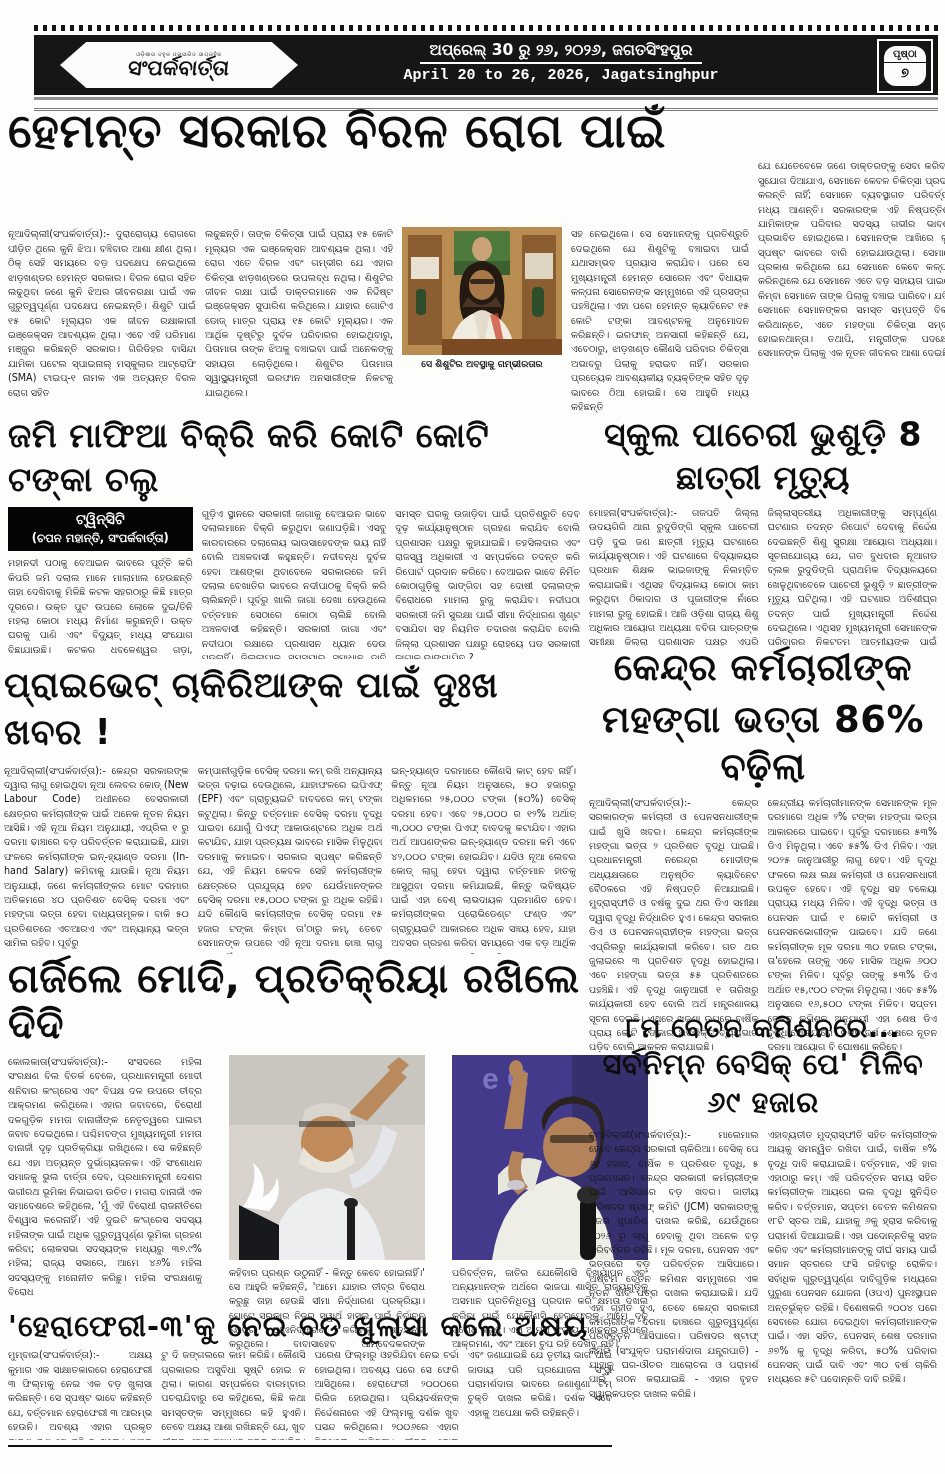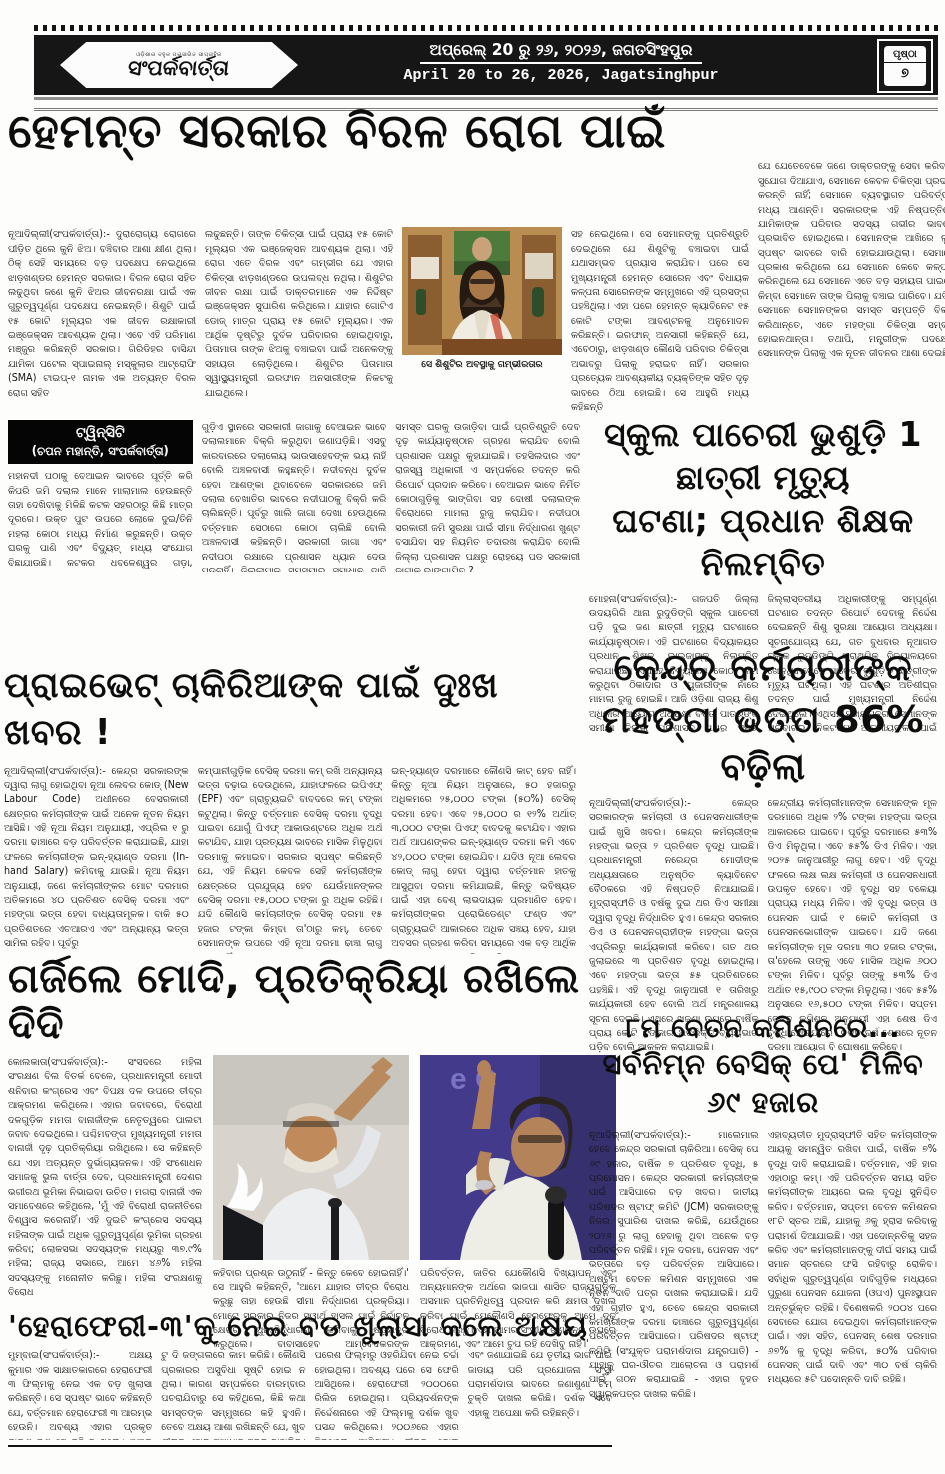--- a/index.html
+++ b/index.html
@@ -15,21 +15,21 @@
         display:flex;flex-direction:column;align-items:center;justify-content:center;color:#101010;}
   .logo .tag{font-size:5.5px;letter-spacing:.5px;}
   .logo .ttl{font-size:21px;font-weight:bold;transform:skewX(-6deg);line-height:1;}
   .band-center{position:absolute;left:260px;right:110px;top:5px;text-align:center;color:#fff;}
   .band-center .od{display:inline-block;font-size:15.5px;font-weight:bold;padding:1px 10px 3px;
                    border-bottom:2px solid #fff;}
   .band-center .en{font-family:Liberation Mono, monospace;font-size:15px;font-weight:bold;
                    padding-top:3px;}
   .pgbox{position:absolute;right:5px;top:4px;width:52px;height:50px;border:2px solid #fff;background:#161616;
          display:flex;align-items:center;justify-content:center;}
-  .pgbox .inner{width:42px;height:40px;background:#fcfcfc;border-radius:4px;color:#111;text-align:center;}
+  .pgbox .inner{width:42px;height:40px;background:#fcfcfc;border-radius:12px;color:#111;text-align:center;}
   .pgbox .lbl{font-size:10px;font-weight:bold;border-bottom:1.5px solid #111;line-height:1.6;}
   .pgbox .num{font-size:13px;font-weight:bold;line-height:1.6;}
   .rule2{margin-top:2px;height:8px;border-top:3px solid #8f8f8f;border-bottom:3px double #7a7a7a;}
   
   .hl{font-weight:bold;color:#0d0d0d;letter-spacing:.5px;}
   .col{font-size:9.6px;line-height:1.5;text-align:justify;overflow:hidden;}
   .cols{display:flex;gap:9px;}
   .cols>.col{flex:1;}
   
   .lead{position:absolute;left:8px;top:102px;width:929px;}
@@ -49,21 +49,21 @@
   .a2 .col{height:152px;}
   .bybox{background:#050505;color:#fff;text-align:center;padding:2px 2px 4px;margin-bottom:5px;}
   .bybox .b1{font-size:14px;font-weight:bold;}
   .bybox .b2{font-size:11.5px;font-weight:bold;}
   .a4{position:absolute;left:4px;top:662px;width:572px;}
   .a4 .h{font-size:35px;line-height:1.35;}
   .a4 .cols{margin-top:7px;}
   .a4 .col{height:190px;}
   .a6{position:absolute;left:8px;top:955px;width:604px;}
   .a6 .h{font-size:40px;line-height:1.15;padding-bottom:8px;}
-  .a6-grid{display:grid;grid-template-columns:194px 196px 196px;column-gap:11px;}
+  .a6-grid{display:grid;grid-template-columns:194px 196px 196px;column-gap:27px;}
   .a6-grid .c1{grid-row:1/3;height:296px;}
   .a6-grid .ph{width:196px;height:205px;overflow:hidden;}
   .a6-grid .under{height:84px;margin-top:4px;}
   .a8{position:absolute;left:8px;top:1308px;width:604px;}
   .a8 .h{font-size:29px;line-height:1.25;letter-spacing:1px;padding-bottom:4px;}
   .a8 .col{height:92px;}
   .a8 .endrule{margin-top:5px;border-top:2.5px solid #111;}
   
   .a3{position:absolute;left:589px;top:414px;width:348px;}
   .a3 .h{font-size:33px;line-height:1.3;text-align:center;}
@@ -84,21 +84,21 @@
 <div class="page">
 
   <div class="mast">
     <div class="dots"></div>
     <div class="band">
       <div class="logo">
         <span class="tag">ଓଡ଼ିଶାର ବହୁଳ ପ୍ରସାରିତ ସାପ୍ତାହିକ</span>
         <span class="ttl">ସଂପର୍କବାର୍ତ୍ତା</span>
       </div>
       <div class="band-center">
-        <div><span class="od">ଅପ୍ରେଲ୍ 20 ରୁ ୨୬, ୨୦୨୬, ଜଗତସିଂହପୁର</span></div>
+        <div><span class="od">ଅପ୍ରେଲ୍ 30 ରୁ ୨୬, ୨୦୨୬, ଜଗତସିଂହପୁର</span></div>
         <div class="en">April 20 to 26, 2026,  Jagatsinghpur</div>
       </div>
       <div class="pgbox">
         <div class="inner">
           <div class="lbl">ପୃଷ୍ଠା</div>
           <div class="num">୭</div>
         </div>
       </div>
     </div>
     <div class="rule2"></div>
@@ -134,36 +134,36 @@
             <rect x="40" y="112" width="120" height="16" fill="#7c4a22"></rect>
           </svg>
         </div>
         <div class="caption">ସେ ଶିଶୁଟିର ଅବସ୍ଥାକୁ ଗମ୍ଭୀରତାର</div>
       </div>
       <div class="col bodyrow">ସହ ନେଇଥିଲେ। ସେ ସେମାନଙ୍କୁ ପ୍ରତିଶ୍ରୁତି ଦେଇଥିଲେ ଯେ ଶିଶୁଟିକୁ ବଞ୍ଚାଇବା ପାଇଁ ଯଥାସମ୍ଭବ ପ୍ରୟାସ କରାଯିବ। ପରେ ସେ ମୁଖ୍ୟମନ୍ତ୍ରୀ ହେମନ୍ତ ସୋରେନ ଏବଂ ବିଧାୟକ କଳ୍ପନା ସୋରେନଙ୍କ ସମ୍ମୁଖରେ ଏହି ପ୍ରସଙ୍ଗ ପହଞ୍ଚିଥିଲା। ଏହା ପରେ ହେମନ୍ତ କ୍ୟାବିନେଟ ୧୫ କୋଟି ଟଙ୍କା ଆବଣ୍ଟନକୁ ଅନୁମୋଦନ କରିଛନ୍ତି। ଇରଫାନ୍ ଅନସାରୀ କହିଛନ୍ତି ଯେ, ଏବେଠାରୁ, ଝାଡ଼ଖଣ୍ଡ କୌଣସି ପରିବାର ଚିକିତ୍ସା ଅଭାବରୁ ପିଲାକୁ ହରାଇବ ନାହିଁ। ସରକାର ପ୍ରତ୍ୟେକ ଆବଶ୍ୟକୀୟ ବ୍ୟକ୍ତିଙ୍କ ସହିତ ଦୃଢ଼ ଭାବରେ ଠିଆ ହୋଇଛି। ସେ ଆହୁରି ମଧ୍ୟ କହିଛନ୍ତି</div>
     </div>
   </div>
 
   <div class="a2">
+    <div class="hl h">ଜମି ମାଫିଆ ବିକ୍ରି କରି କୋଟି କୋଟି ଟଙ୍କା ଚଲୁ</div>
     <div class="cols">
       <div class="col">
         <div class="bybox">
           <div class="b1">ଟ୍ୱିନ୍‌ସିଟି</div>
           <div class="b2">(ଚପନ ମହାନ୍ତି, ସଂପର୍କବାର୍ତ୍ତା)</div>
         </div>
         <span>ମହାନଦୀ ପଠାକୁ ବେଆଇନ ଭାବରେ ପୂର୍ତ୍ତି କରି କିପରି ଜମି ଦଲାଲ ମାନେ ମାଲାମାଲ ହେଉଛନ୍ତି ତାହା ଦେଖିବାକୁ ମିଳିଛି କଟକ ସହରଠାରୁ କିଛି ମାତ୍ର ଦୂରରେ। ଉକ୍ତ ପୁଟ ଉପରେ ଲୋକେ ଦୁଇ/ତିନି ମହଲା କୋଠା ମଧ୍ୟ ନିର୍ମାଣ କରୁଛନ୍ତି। ଉକ୍ତ ଘରକୁ ପାଣି ଏବଂ ବିଦ୍ୟୁତ୍ ମଧ୍ୟ ସଂଯୋଗ ବିଛାଯାଉଛି। କଟକର ଧବଳେଶ୍ୱର ଗଡ଼ା, ବିଦ୍ୟାନାସୀ ଏପଟେ ଏପଟେ ଯୋଦ୍ଧା ଠାରୁ କନ୍ଦରପୁର ପର୍ଯ୍ୟନ୍ତ। ଅଞ୍ଚଳର ଏବଂ ଆହୁରି ଅନେକ</span>
       </div>
       <div class="col">ଗୁଡ଼ିଏ ସ୍ଥାନରେ ସରକାରୀ ଜାଗାକୁ ବେଆଇନ ଭାବେ ଦଲାଲମାନେ ବିକ୍ରି କରୁଥିବା ଜଣାପଡ଼ିଛି। ଏସବୁ କାରବାରରେ ଦଲାଲେୟ ଭାଉସାହେବଙ୍କ ଭୟ ନାହିଁ ବୋଲି ଅଞ୍ଚଳବାସୀ କହୁଛନ୍ତି। ନଦୀବନ୍ଧ ଦୁର୍ବଳ ହେବା ଆଶଙ୍କା ଥିବାବେଳେ ସରକାରରେ ଜମି ଦଲାଲ ବେଖାତିର ଭାବରେ ନଦୀପାଠକୁ ବିକ୍ରି କରି ଚାଲିଛନ୍ତି। ପୂର୍ବରୁ ଖାଲି ଜାଗା ଦେଖା ହେଉଥିଲେ ବର୍ତ୍ତମାନ ସେଠାରେ କୋଠା ଚାଲିଛି ବୋଲି ଅଞ୍ଚଳବାସୀ କହିଛନ୍ତି। ସରକାରୀ ଜାଗା ଏବଂ ନଦୀପଠା ରକ୍ଷାରେ ପ୍ରଶାସନ ଧ୍ୟାନ ଦେଉ ପଡୁନାହିଁ। ଜିଲ୍ଲାପାଳ ସମସ୍ୟାର ସମାଧାନ ଦାବି ହେଉଛି।</div>
       <div class="col">ସମସ୍ତ ଘରକୁ ଉଜାଡ଼ିବା ପାଇଁ ପ୍ରତିଶ୍ରୁତି ଦେବ ଦୃଢ଼ କାର୍ଯ୍ୟାନୁଷ୍ଠାନ ଗ୍ରହଣ କରାଯିବ ବୋଲି ପ୍ରଶାସନ ପକ୍ଷରୁ କୁହାଯାଇଛି। ତହସିଲଦାର ଏବଂ ରାଜସ୍ୱ ଅଧିକାରୀ ଏ ସମ୍ପର୍କରେ ତଦନ୍ତ କରି ରିପୋର୍ଟ ପ୍ରଦାନ କରିବେ। ବେଆଇନ ଭାବେ ନିର୍ମିତ କୋଠାଗୁଡ଼ିକୁ ଭାଙ୍ଗିବା ସହ ଦୋଷୀ ଦଲାଲଙ୍କ ବିରୋଧରେ ମାମଲା ରୁଜୁ କରାଯିବ। ନଦୀପଠା ସରକାରୀ ଜମି ସୁରକ୍ଷା ପାଇଁ ସୀମା ନିର୍ଦ୍ଧାରଣ ଖୁଣ୍ଟ ବସାଯିବା ସହ ନିୟମିତ ତଦାରଖ କରାଯିବ ବୋଲି ଜିଲ୍ଲା ପ୍ରଶାସନ ପକ୍ଷରୁ ରୋହୟେ ପଡ ସରକାରୀ ଜାଗାକୁ ଭାଙ୍ଗାଯିବ ?</div>
     </div>
   </div>
 
   <div class="a3">
-    <div class="hl h">ସ୍କୁଲ ପାଚେରୀ ଭୁଶୁଡ଼ି 1 ଛାତ୍ରୀ ମୃତ୍ୟୁ</div>
-    <div class="hl h">ଘଟଣା; ପ୍ରଧାନ ଶିକ୍ଷକ ନିଲମ୍ବିତ</div>
+    <div class="hl h">ସ୍କୁଲ ପାଚେରୀ ଭୁଶୁଡ଼ି 8 ଛାତ୍ରୀ ମୃତ୍ୟୁ</div>
     <div class="cols">
       <div class="col">ମୋହନା(ସଂପର୍କବାର୍ତ୍ତା):- ଗଜପତି ଜିଲ୍ଲା ଉଦୟଗିରି ଥାନା ରୁଦୁଡିଙ୍ଗି ସ୍କୁଲ ପାଚେରୀ ପଡ଼ି ଦୁଇ ଜଣ ଛାତ୍ରୀ ମୃତ୍ୟୁ ଘଟଣାରେ କାର୍ଯ୍ୟାନୁଷ୍ଠାନ। ଏହି ଘଟଣାରେ ବିଦ୍ୟାଳୟର ପ୍ରଧାନ ଶିକ୍ଷକ ଭାଇଜାଙ୍କୁ ନିଲମ୍ବିତ କରାଯାଇଛି। ଏଥିସହ ବିଦ୍ୟାଳୟ କୋଠା କାମ କରୁଥିବା ଠିକାଦାର ଓ ପୂଜାରୀଙ୍କ ନାଁରେ ମାମଲା ରୁଜୁ ହୋଇଛି। ଆଜି ଓଡ଼ିଶା ରାଜ୍ୟ ଶିଶୁ ଅଧିକାର ଆୟୋଗ ଅଧ୍ୟକ୍ଷା ବବିତା ପାତ୍ରଙ୍କ ସମୀକ୍ଷା ଜିଲ୍ଲା ପ୍ରଶାସନ ପକ୍ଷରୁ ଏପରି କାର୍ଯ୍ୟାନୁଷ୍ଠାନ ଯାଇଛି। ଏଥିସହ ୭ଦିନ ମଧ୍ୟରେ</div>
       <div class="col">ଜିଲ୍ଲାସ୍ତରୀୟ ଅଧିକାରୀଙ୍କୁ ସମ୍ପୂର୍ଣ୍ଣ ଘଟଣାର ତଦନ୍ତ ରିପୋର୍ଟ ଦେବାକୁ ନିର୍ଦ୍ଦେଶ ଦେଇଛନ୍ତି ଶିଶୁ ସୁରକ୍ଷା ଆୟୋଗ ଅଧ୍ୟକ୍ଷା। ସୂଚନାଯୋଗ୍ୟ ଯେ, ଗତ ବୁଧବାର ନୂଆଗଡ ବ୍ଲକ ରୁଦୁଡିଙ୍ଗି ପ୍ରାଥମିକ ବିଦ୍ୟାଳୟରେ ଖେଳୁଥିବାବେଳେ ପାଚେରୀ ଭୁଶୁଡ଼ି ୨ ଛାତ୍ରୀଙ୍କ ମୃତ୍ୟୁ ଘଟିଥିଲା। ଏହି ଘଟଣାର ଅତିଶୀଘ୍ର ତଦନ୍ତ ପାଇଁ ମୁଖ୍ୟମନ୍ତ୍ରୀ ନିର୍ଦ୍ଦେଶ ଦେଇଥିଲେ। ଏଥିସହ ମୁଖ୍ୟମନ୍ତ୍ରୀ ସେମାନଙ୍କ ପରିବାରର ନିକଟତମ ଆତ୍ମୀୟଙ୍କ ପାଇଁ ୩ଲକ୍ଷ ଟଙ୍କା ଲେଖାଏଁ ସହାୟତା ଘୋଷଣା କରିଥିଲେ।</div>
     </div>
   </div>
 
   <div class="a4">
     <div class="hl h">ପ୍ରାଇଭେଟ୍ ଚାକିରିଆଙ୍କ ପାଇଁ ଦୁଃଖ ଖବର !</div>
     <div class="cols">
       <div class="col">ନୂଆଦିଲ୍ଲୀ(ସଂପର୍କବାର୍ତ୍ତା):- କେନ୍ଦ୍ର ସରକାରଙ୍କ ଦ୍ୱାରା ଲାଗୁ ହୋଇଥିବା ନୂଆ ଲେବର କୋଡ୍ (New Labour Code) ଅଧୀନରେ ବେସରକାରୀ କ୍ଷେତ୍ରର କର୍ମଚାରୀଙ୍କ ପାଇଁ ଅନେକ ନୂତନ ନିୟମ ଆସିଛି। ଏହି ନୂଆ ନିୟମ ଅନୁଯାୟୀ, ଏପ୍ରିଲ ୧ ରୁ ଦରମା ଢାଞ୍ଚାରେ ବଡ଼ ପରିବର୍ତ୍ତନ କରାଯାଇଛି, ଯାହା ଫଳରେ କର୍ମଚାରୀଙ୍କ ଇନ୍-ହ୍ୟାଣ୍ଡ ଦରମା (In-hand Salary) କମିବାକୁ ଯାଉଛି। ନୂଆ ନିୟମ ଅନୁଯାୟୀ, ଜଣେ କର୍ମଚାରୀଙ୍କର ମୋଟ ଦରମାର ଅତିକମରେ ୪୦ ପ୍ରତିଶତ ବେସିକ୍ ଦରମା ଏବଂ ମହଙ୍ଗା ଭତ୍ତା ହେବା ବାଧ୍ୟତାମୂଳକ। ବାକି ୫୦ ପ୍ରତିଶତରେ ଏଚଆରଏ ଏବଂ ଅନ୍ୟାନ୍ୟ ଭତ୍ତା ସାମିଲ ରହିବ। ପୂର୍ବରୁ</div>

